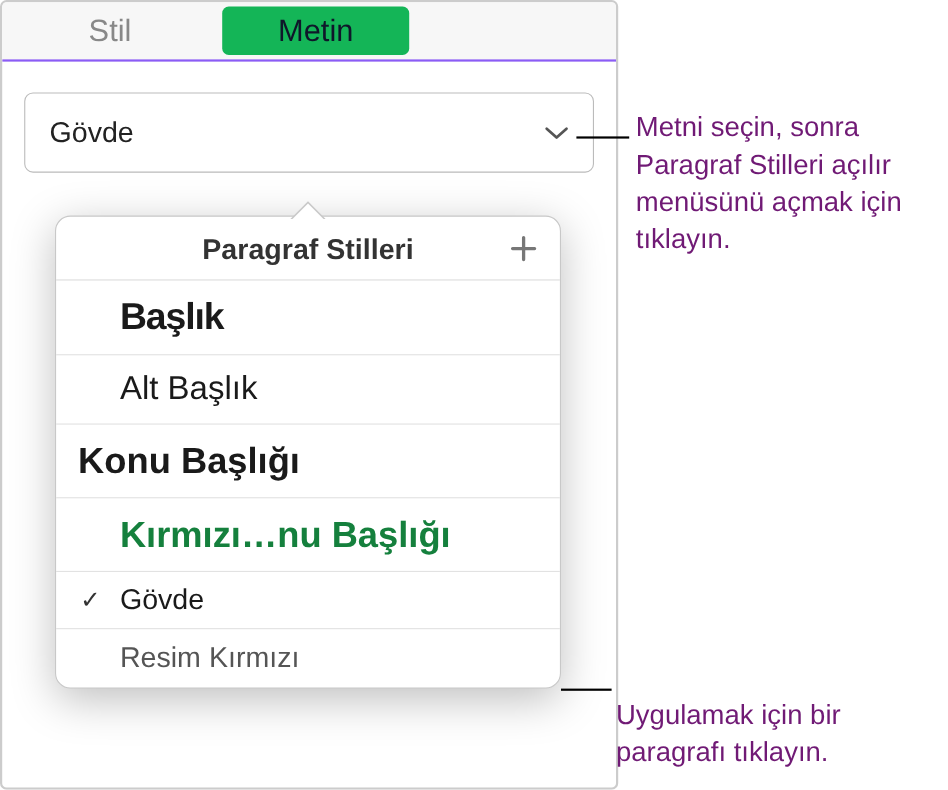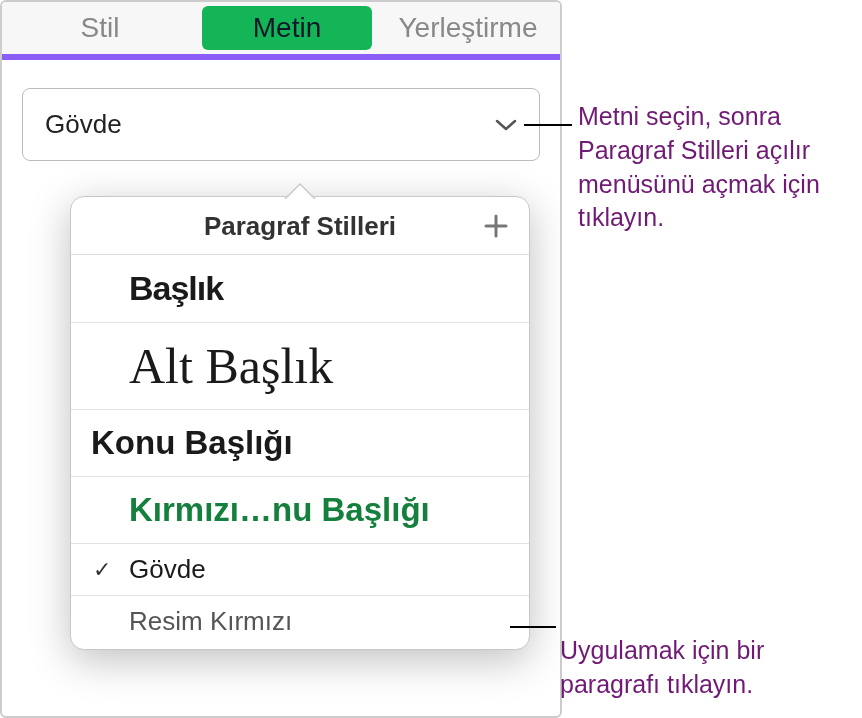--- a/index.html
+++ b/index.html
@@ -21,21 +21,21 @@
       top: 0;
       width: 562px;
       height: 718px;
       border: 2px solid #cccccc;
       border-radius: 6px;
       background: #ffffff;
       overflow: hidden;
     }
     .tabs {
       display: flex;
-      border-bottom: 6px solid #8b5cf6;
+      border-bottom: 2px solid #8b5cf6;
       background: #f7f7f7;
     }
     .tab {
       padding: 10px 0;
       text-align: center;
       font-size: 28px;
       color: #888888;
       cursor: pointer;
     }
     .tab-stil {
@@ -80,21 +80,20 @@
     }
     .popover {
       position: absolute;
       left: 48px;
       top: 194px;
       width: 460px;
       background: #ffffff;
       border: 1px solid #c8c8c8;
       border-radius: 14px;
       box-shadow: 0 10px 40px rgba(0,0,0,0.25);
-      margin-left: 20px;
     }
     .popover::before {
       content: "";
       position: absolute;
       top: -14px;
       left: 50%;
       transform: translateX(-50%);
       width: 0;
       height: 0;
       border-left: 16px solid transparent;
@@ -149,23 +148,22 @@
     }
     .style-item:last-child {
       border-bottom: none;
     }
     .style-item.baslik {
       font-size: 34px;
       font-weight: 800;
       letter-spacing: -1px;
     }
     .style-item.altbaslik {
-      font-size: 50px;
+      font-size: 30px;
       font-weight: 400;
-      font-family: Liberation Serif, serif;
     }
     .style-item.konu {
       font-size: 33px;
       font-weight: 700;
       padding-left: 20px;
     }
     .style-item.kirmizi {
       font-size: 33px;
       font-weight: 700;
       color: #15803d;
@@ -223,21 +221,20 @@
       width: 46px;
     }
   </style>
 </head>
 <body>
 
 <div class="panel">
   <div class="tabs">
     <div class="tab tab-stil">Stil</div>
     <div class="tab tab-metin active">Metin</div>
-    <div class="tab tab-yerlestirme">Yerleştirme</div>
   </div>
 
   <div class="style-selector">
     <span class="style-selector-label">Gövde</span>
     <span class="chevron">
       <svg viewBox="0 0 22 14">
           <path d="M2 3 L11 11 L20 3" stroke="#555" stroke-width="2.5" fill="none" stroke-linecap="round" stroke-linejoin="round"></path>
         </svg>
     </span>
   </div>

